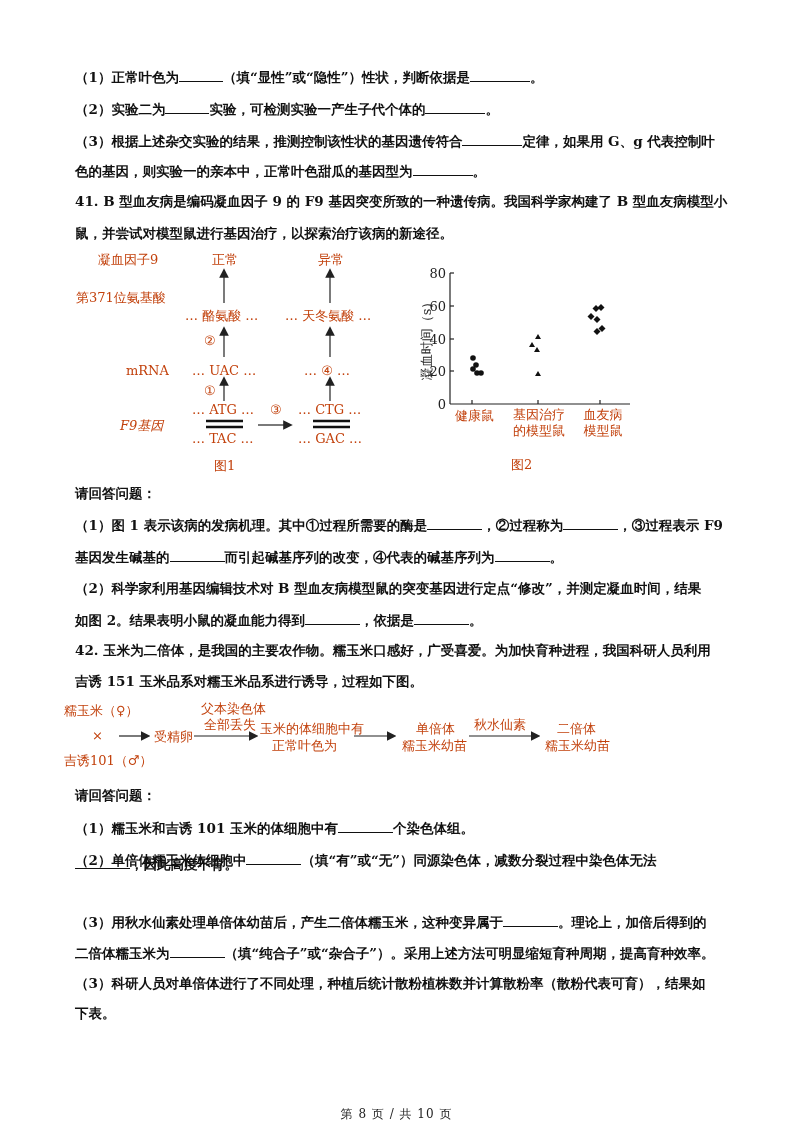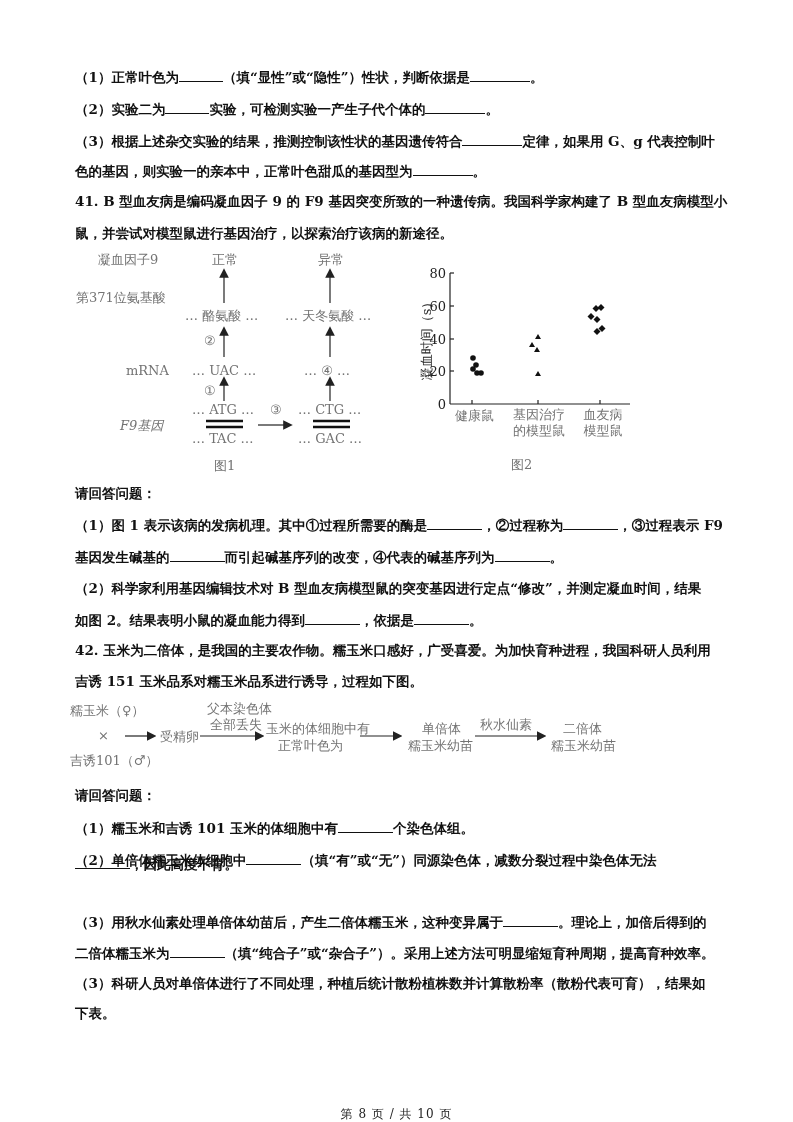--- a/index.html
+++ b/index.html
@@ -1,21 +1,21 @@
 <!DOCTYPE html>
 <html><head>
 <meta charset="utf-8">
 <style>
   html,body{margin:0;padding:0;background:#fff;}
   body{width:793px;height:1122px;position:relative;overflow:hidden;
        font-family:"DejaVu Serif","Liberation Serif",serif;color:#111;font-size:13.5px;}
   .line{position:absolute;left:75px;white-space:nowrap;line-height:18px;font-weight:bold;}
   .blank{display:inline-block;border-bottom:1px solid #111;height:14px;vertical-align:baseline;}
   .b50{width:44px}.b55{width:55px}.b60{width:60px}
-  .fig{position:absolute;font-size:13px;color:#737373;}
+  .fig{position:absolute;font-size:13px;color:#c2410c;}
   .fig span{position:absolute;white-space:nowrap;}
   .footer{position:absolute;top:1106px;left:0;width:793px;text-align:center;font-size:12px;color:#222;letter-spacing:1px;}
   svg text{font-family:"DejaVu Serif","Liberation Serif",serif;}
 </style>
 </head>
 <body>
 
 <div class="line" style="top:67px">
   <span>（1）正常叶色为</span><span class="blank b50"></span><span>（填“显性”或“隐性”）性状，判断依据是</span><span class="blank b60"></span><span>。</span>
 </div>
@@ -132,21 +132,21 @@
   <span>基因发生碱基的</span><span class="blank b55"></span><span>而引起碱基序列的改变，④代表的碱基序列为</span><span class="blank b55"></span><span>。</span>
 </div>
 <div class="line" style="top:579px">（2）科学家利用基因编辑技术对 B 型血友病模型鼠的突变基因进行定点“修改”，并测定凝血时间，结果</div>
 <div class="line" style="top:610px">
   <span>如图 2。结果表明小鼠的凝血能力得到</span><span class="blank b55"></span><span>，依据是</span><span class="blank b55"></span><span>。</span>
 </div>
 
 <div class="line" style="top:641px">42. 玉米为二倍体，是我国的主要农作物。糯玉米口感好，广受喜爱。为加快育种进程，我国科研人员利用</div>
 <div class="line" style="top:672px">吉诱 151 玉米品系对糯玉米品系进行诱导，过程如下图。</div>
 
-<div class="fig" style="left:70px;top:700px;width:580px;height:75px;">
+<div class="fig" style="left:64px;top:700px;width:580px;height:75px;">
   <span style="left:0;top:2px">糯玉米（♀）</span>
   <span style="left:28px;top:28px">×</span>
   <span style="left:0;top:52px">吉诱101（♂）</span>
   <span style="left:90px;top:28px">受精卵</span>
   <span style="left:137px;top:0px">父本染色体</span>
   <span style="left:140px;top:16px">全部丢失</span>
   <span style="left:196px;top:20px">玉米的体细胞中有</span>
   <span style="left:208px;top:37px">正常叶色为</span>
   <span style="left:352px;top:20px">单倍体</span>
   <span style="left:338px;top:37px">糯玉米幼苗</span>

